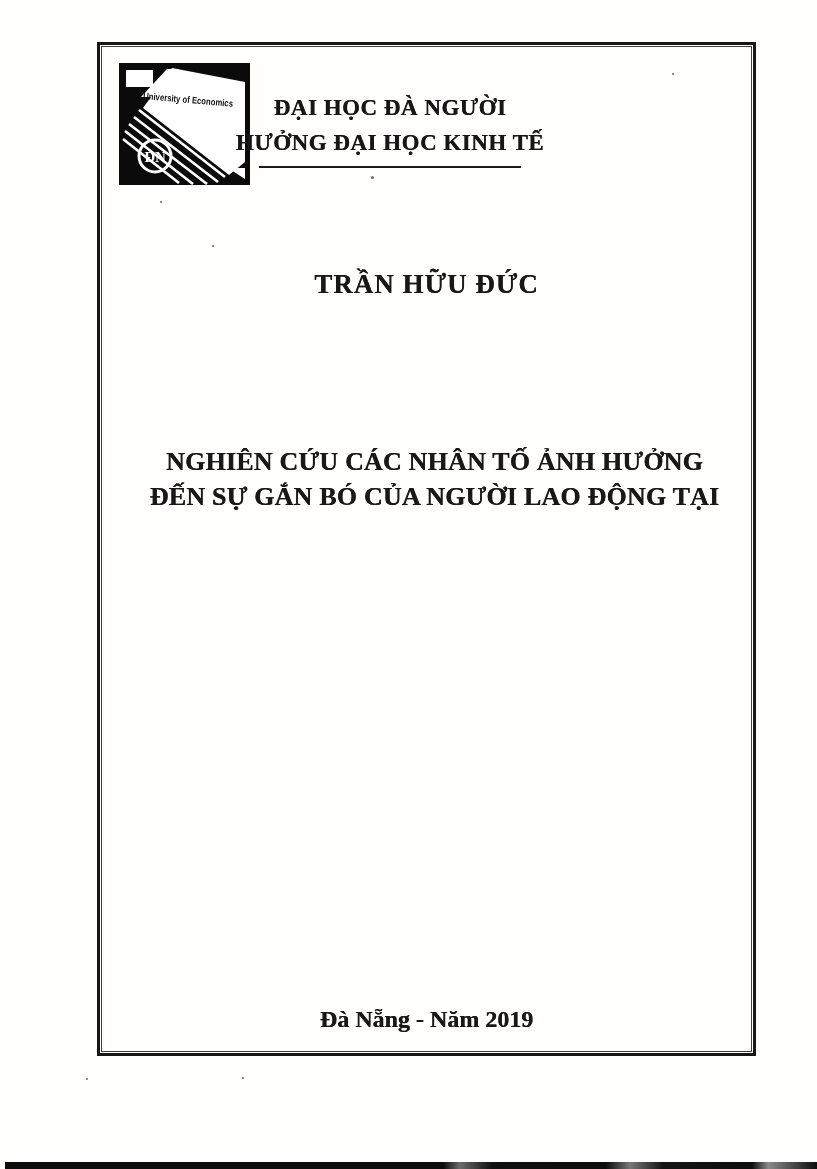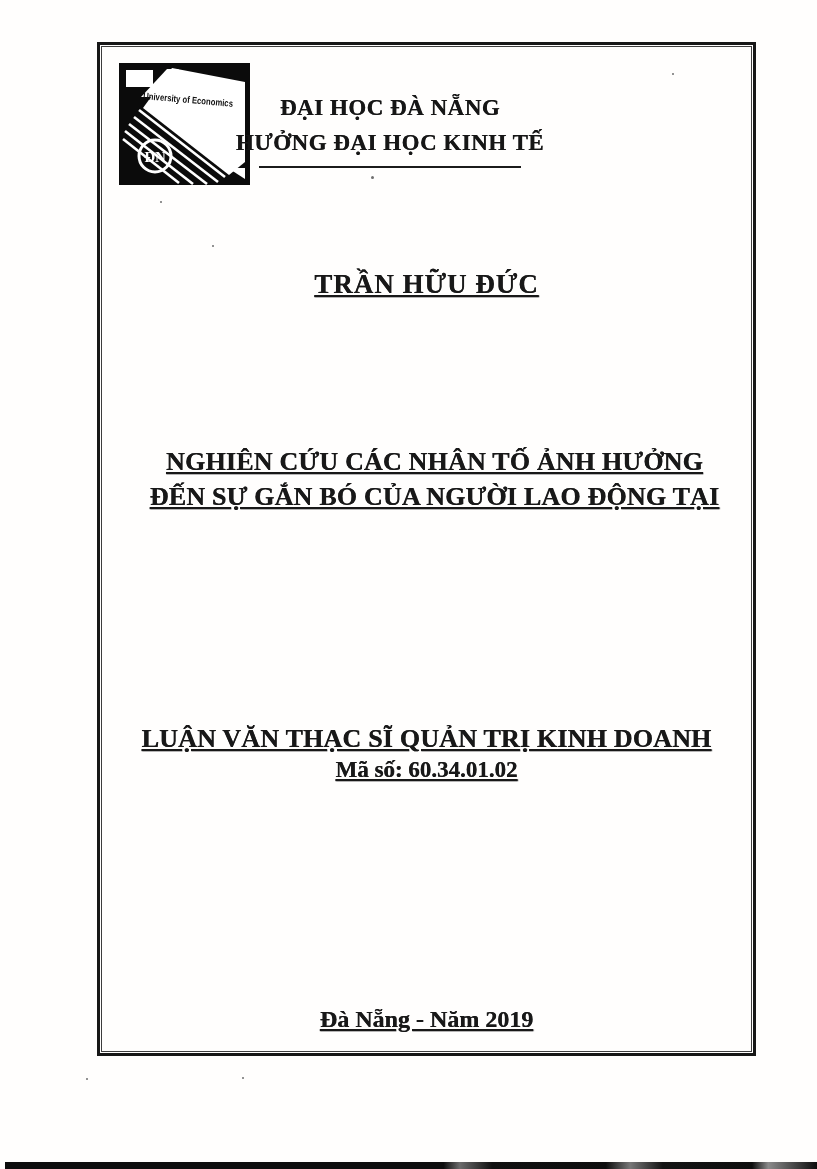--- a/index.html
+++ b/index.html
@@ -36,21 +36,20 @@
 
   .txt {
     position: absolute;
     left: 97px;
     width: 659px;
     text-align: center;
     font-weight: bold;
     color: #181818;
     text-shadow: 0.35px 0.35px 0 #2a2a2a;
     white-space: nowrap;
-    text-decoration: underline;
   }
 
   .header-block {
     position: absolute;
     left: 96px;
     top: 90px;
     width: 588px;
     text-align: center;
     font-weight: bold;
     text-shadow: 0.35px 0.35px 0 #2a2a2a;
@@ -141,36 +140,32 @@
       </g>
 
       <circle cx="36" cy="93" r="16" fill="none" stroke="#ffffff" stroke-width="3"></circle>
       <text x="36" y="99" text-anchor="middle" fill="#ffffff" font-family="Liberation Serif, serif" font-size="15" font-weight="bold">ĐN</text>
 
       <text x="24" y="36" transform="rotate(5 24 36)" fill="#111111" font-family="Liberation Sans, sans-serif" font-size="9.5" font-weight="bold" textLength="90" lengthAdjust="spacingAndGlyphs">University of Economics</text>
     </svg>
   </div>
 
   <div class="header-block">
-    <div class="header-line">ĐẠI HỌC ĐÀ NẴNG</div>
+    <div class="header-line">ĐẠI HỌC ĐÀ NGƯỜI</div>
     <div class="header-line">HƯỞNG ĐẠI HỌC KINH TẾ</div>
     <div class="header-underline"></div>
   </div>
 
   <div class="txt author">TRẦN HỮU ĐỨC</div>
 
   <div class="txt title-block">
     <div>NGHIÊN CỨU CÁC NHÂN TỐ ẢNH HƯỞNG</div>
     <div>ĐẾN SỰ GẮN BÓ CỦA NGƯỜI LAO ĐỘNG TẠI</div>
   </div>
 
-  <div class="txt degree-block">
-    <div class="degree-line">LUẬN VĂN THẠC SĨ QUẢN TRỊ KINH DOANH</div>
-    <div class="code-line">Mã số: 60.34.01.02</div>
-  </div>
 
   <div class="txt place-year">Đà Nẵng - Năm 2019</div>
 
   <div class="speck s1"></div>
   <div class="speck s2"></div>
   <div class="speck s3"></div>
   <div class="speck s4"></div>
   <div class="speck s5"></div>
   <div class="speck s6"></div>
 

